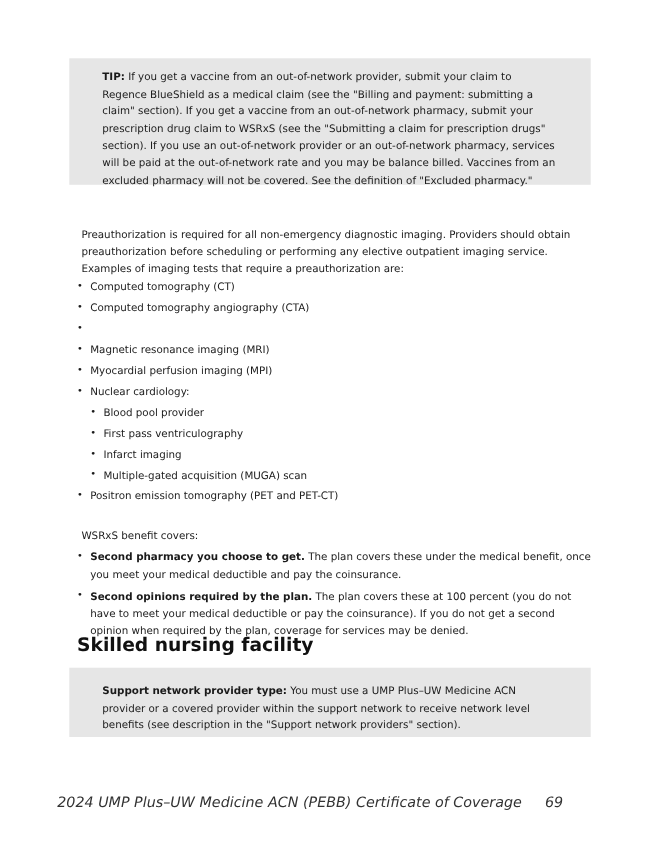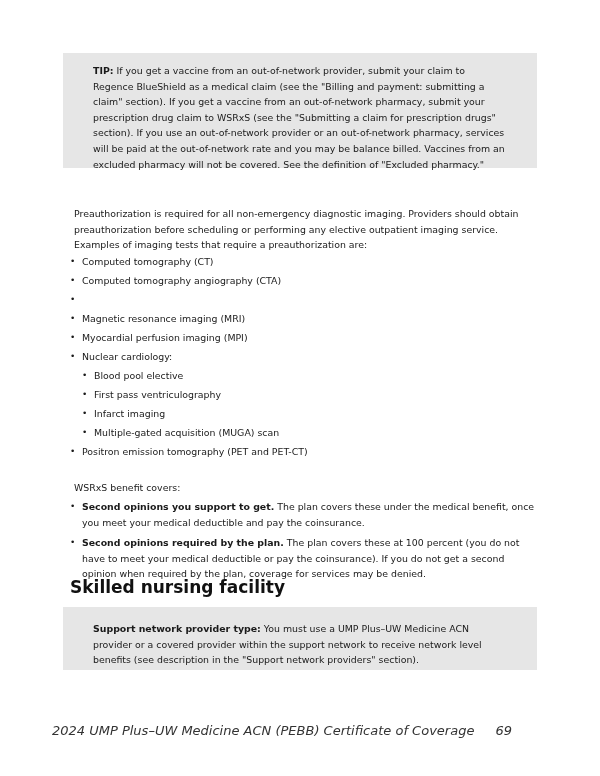--- a/index.html
+++ b/index.html
@@ -56,31 +56,31 @@
 
   <p class="para" style="top:206px;">Preauthorization is required for all non-emergency diagnostic imaging. Providers should obtain preauthorization before scheduling or performing any elective outpatient imaging service. Examples of imaging tests that require a preauthorization are:</p>
 
   <ul class="list" style="top:254px;">
     <li><span class="bullet">•</span><span>Computed tomography (CT)</span></li>
     <li><span class="bullet">•</span><span>Computed tomography angiography (CTA)</span></li>
     <li><span class="bullet">•</span></li>
     <li><span class="bullet">•</span><span>Magnetic resonance imaging (MRI)</span></li>
     <li><span class="bullet">•</span><span>Myocardial perfusion imaging (MPI)</span></li>
     <li><span class="bullet">•</span><span>Nuclear cardiology:</span></li>
-    <li class="sub"><span class="bullet">•</span><span>Blood pool elective</span></li>
+    <li class="sub"><span class="bullet">•</span><span>Blood pool provider</span></li>
     <li class="sub"><span class="bullet">•</span><span>First pass ventriculography</span></li>
     <li class="sub"><span class="bullet">•</span><span>Infarct imaging</span></li>
     <li class="sub"><span class="bullet">•</span><span>Multiple-gated acquisition (MUGA) scan</span></li>
     <li><span class="bullet">•</span><span>Positron emission tomography (PET and PET-CT)</span></li>
   </ul>
 
   <p class="para" style="top:480px;">WSRxS benefit covers:</p>
 
   <ul class="list" style="top:499px;">
-    <li class="tall2"><span class="bullet">•</span><span class="b">Second opinions you support to get.</span><span> The plan covers these under the medical benefit, once you meet your medical deductible and pay the coinsurance.</span></li>
+    <li class="tall2"><span class="bullet">•</span><span class="b">Second pharmacy you choose to get.</span><span> The plan covers these under the medical benefit, once you meet your medical deductible and pay the coinsurance.</span></li>
     <li class="tall3"><span class="bullet">•</span><span class="b">Second opinions required by the plan.</span><span> The plan covers these at 100 percent (you do not have to meet your medical deductible or pay the coinsurance). If you do not get a second opinion when required by the plan, coverage for services may be denied.</span></li>
   </ul>
 
   <h2 style="top:577px;">Skilled nursing facility</h2>
 
   <div class="callout support">
     <span class="b">Support network provider type:</span><span> You must use a UMP Plus–UW Medicine ACN provider or a covered provider within the support network to receive network level benefits (see description in the "Support network providers" section).</span>
   </div>
 
   <div class="footer">

